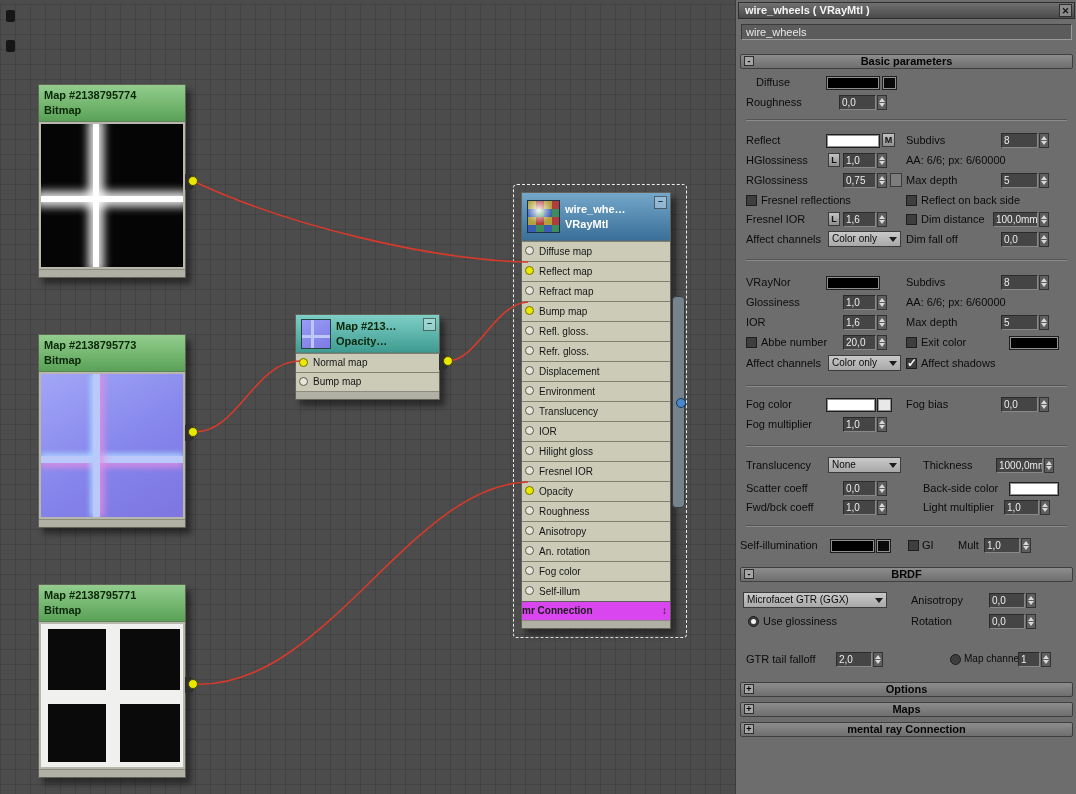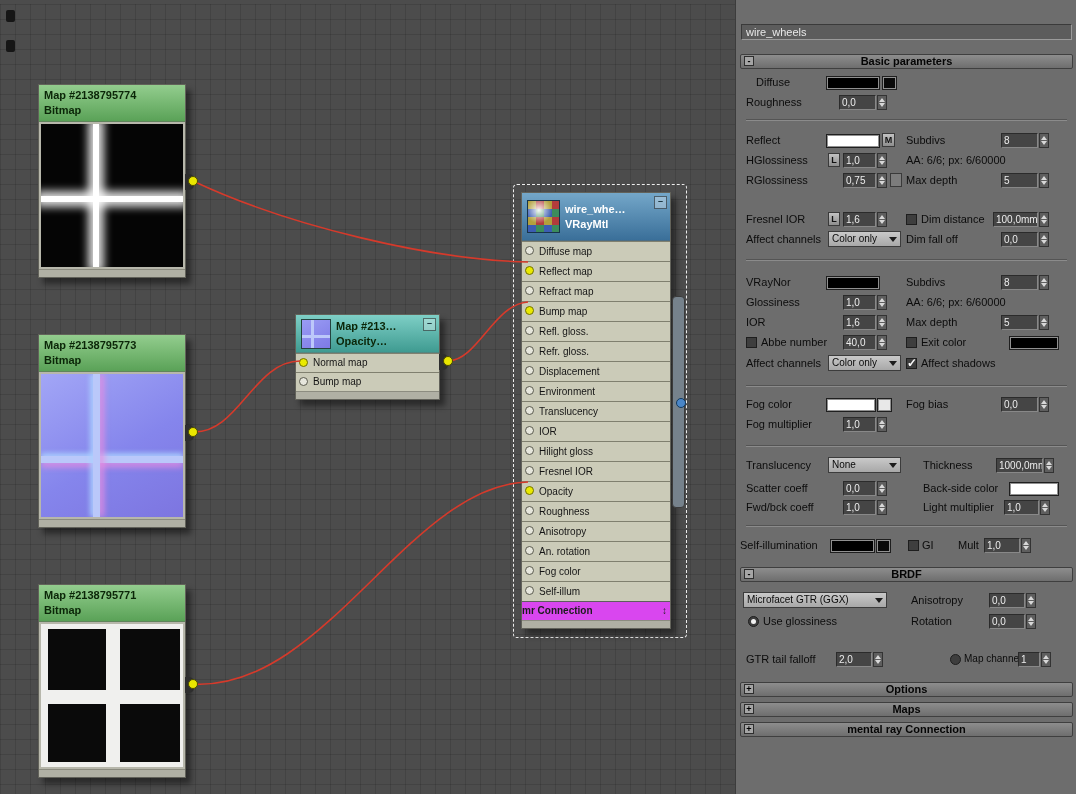--- a/index.html
+++ b/index.html
@@ -213,20 +213,23 @@
     <path d="M448,357 C478,356 494,300 528,298"></path>
     <path d="M193,680 C324,688 410,480 528,478"></path>
     <circle cx="193" cy="177" r="4.5"></circle>
     <circle cx="193" cy="428" r="4.5"></circle>
     <circle cx="448" cy="357" r="4.5"></circle>
     <circle cx="193" cy="680" r="4.5"></circle>
   </svg>
 </div>
 
 <div class="panel">
+  <div class="ptitle"><span>wire_wheels ( VRayMtl )</span>
+    <span class="pclose">✕</span>
+  </div>
   <input class="pname" value="wire_wheels" style="">
 
   <div class="roll" style="top:54px"><span class="pm">-</span><span>Basic parameters</span></div>
 
   <div class="prow" style="top:74px">
     <span class="plbl" style="left:20px">Diffuse</span>
     <span class="swt" style="left:90px;width:52px;background:#000"></span>
     <span class="swt" style="left:146px;width:13px;background:#0a0a0a"></span>
   </div>
   <div class="prow" style="top:94px">
@@ -253,20 +256,26 @@
   </div>
   <div class="prow" style="top:172px">
     <span class="plbl" style="left:10px">RGlossiness</span>
     <span class="fld" style="left:107px;width:33px">0,75</span>
     <span class="spin" style="left:141px"></span>
     <span class="sbtn dis" style="left:154px;width:12px"></span>
     <span class="plbl" style="left:170px">Max depth</span>
     <span class="fld" style="left:265px;width:37px">5</span>
     <span class="spin" style="left:303px"></span>
   </div>
+  <div class="prow" style="top:192px">
+    <span class="chk" style="left:10px"></span>
+    <span class="plbl" style="left:25px">Fresnel reflections</span>
+    <span class="chk" style="left:170px"></span>
+    <span class="plbl" style="left:185px">Reflect on back side</span>
+  </div>
   <div class="prow" style="top:211px">
     <span class="plbl" style="left:10px">Fresnel IOR</span>
     <span class="sbtn" style="left:92px;width:12px">L</span>
     <span class="fld" style="left:107px;width:33px">1,6</span>
     <span class="spin" style="left:141px"></span>
     <span class="chk" style="left:170px"></span>
     <span class="plbl" style="left:185px">Dim distance</span>
     <span class="fld" style="left:257px;width:45px">100,0mm</span>
     <span class="spin" style="left:303px"></span>
   </div>
@@ -296,21 +305,21 @@
     <span class="plbl" style="left:10px">IOR</span>
     <span class="fld" style="left:107px;width:33px">1,6</span>
     <span class="spin" style="left:141px"></span>
     <span class="plbl" style="left:170px">Max depth</span>
     <span class="fld" style="left:265px;width:37px">5</span>
     <span class="spin" style="left:303px"></span>
   </div>
   <div class="prow" style="top:334px">
     <span class="chk" style="left:10px"></span>
     <span class="plbl" style="left:25px">Abbe number</span>
-    <span class="fld" style="left:107px;width:33px">40,0</span>
+    <span class="fld" style="left:107px;width:33px">20,0</span>
     <span class="spin" style="left:141px"></span>
     <span class="chk" style="left:170px"></span>
     <span class="plbl" style="left:185px">Exit color</span>
     <span class="swt" style="left:273px;width:48px;background:#000"></span>
   </div>
   <div class="prow" style="top:355px">
     <span class="plbl" style="left:10px">Affect channels</span>
     <span class="dd" style="left:92px;width:73px"><span>Color only</span></span>
     <span class="chk on" style="left:170px"></span>
     <span class="plbl" style="left:185px">Affect shadows</span>

